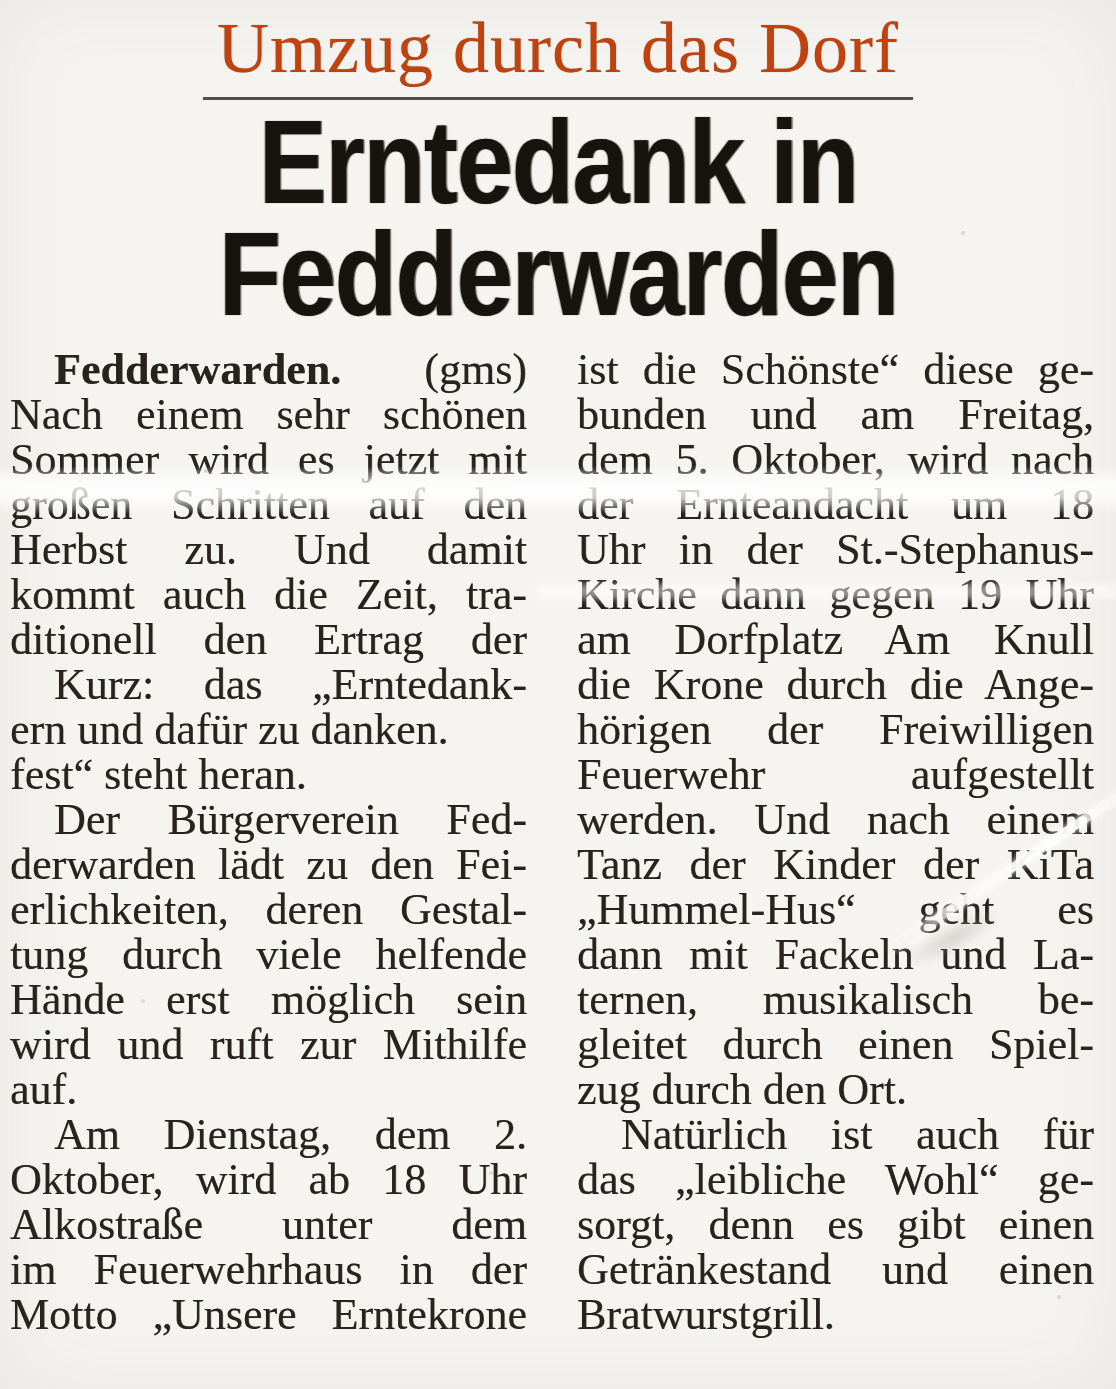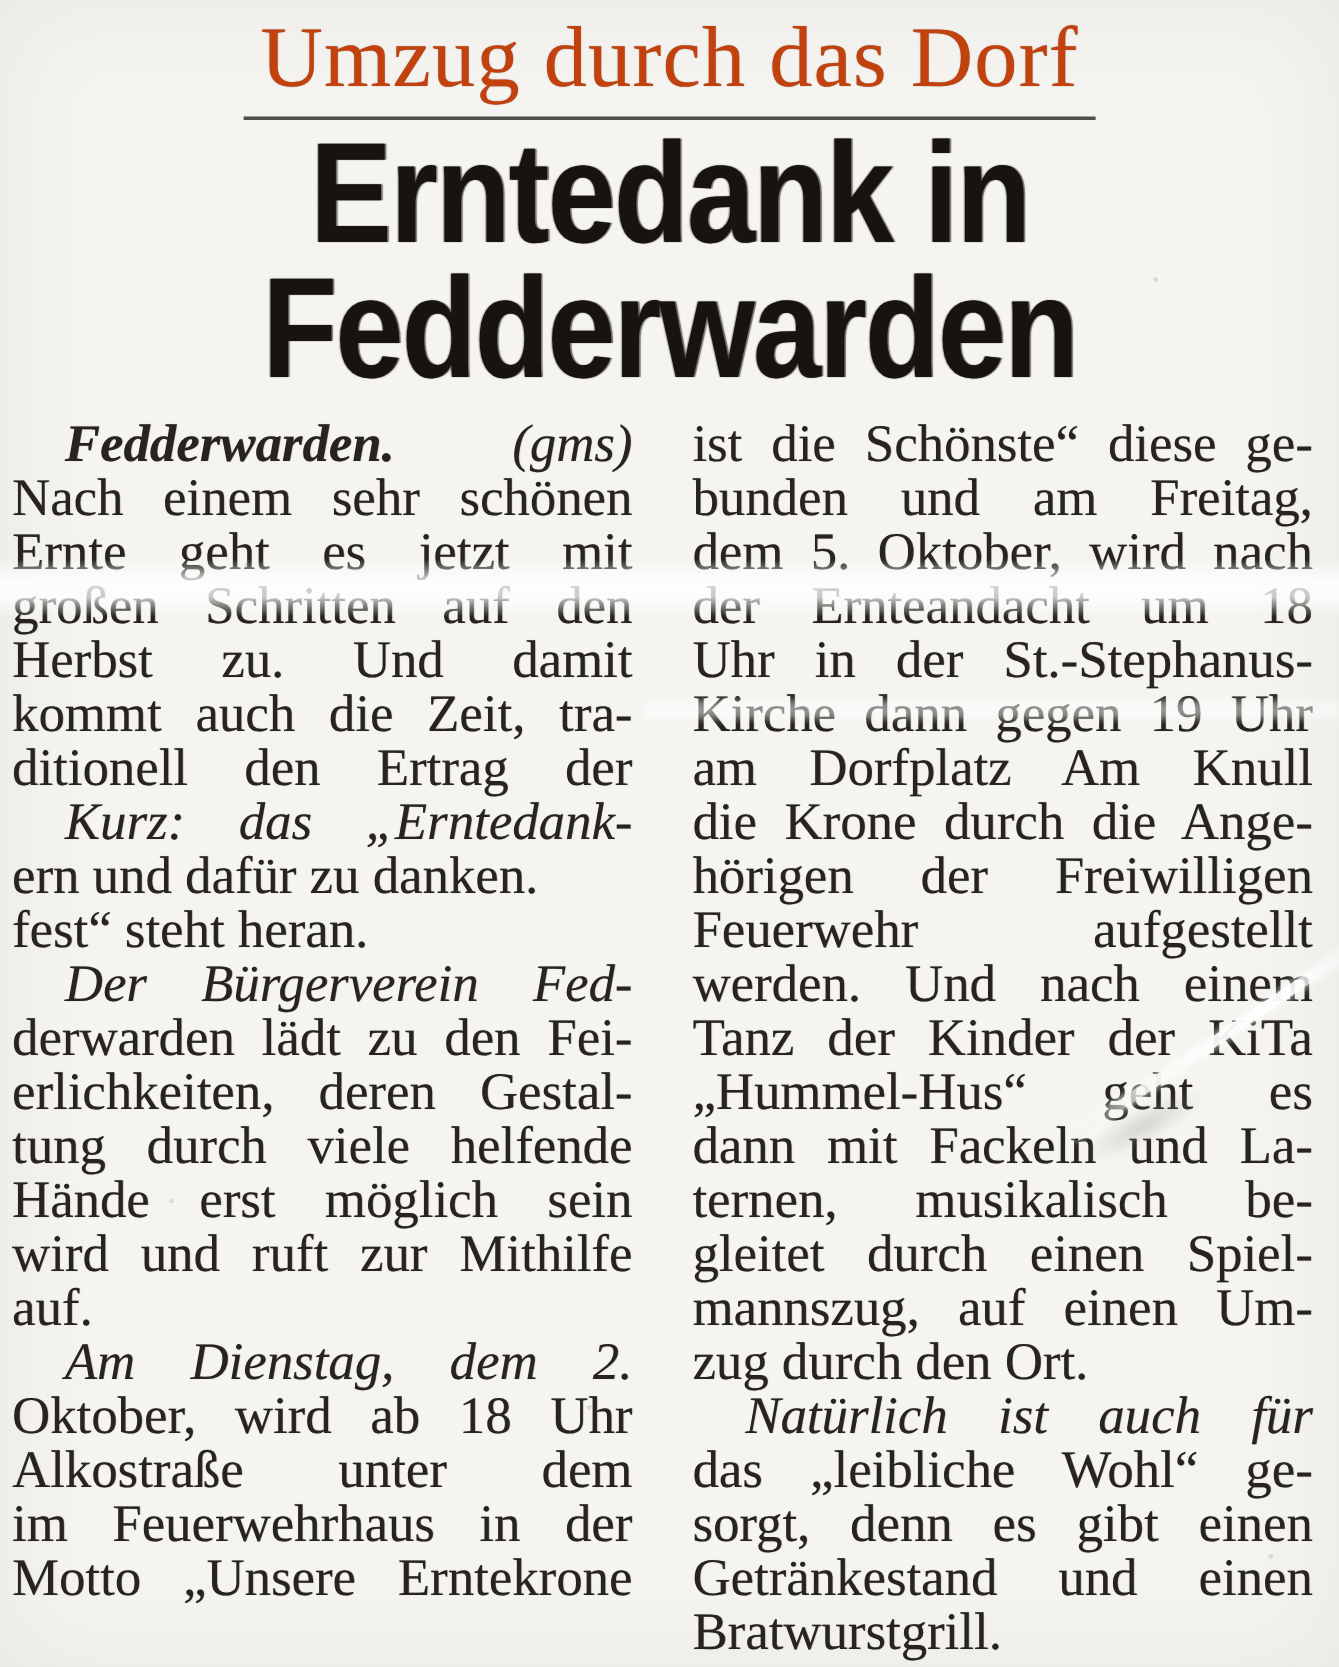--- a/index.html
+++ b/index.html
@@ -51,21 +51,21 @@
   }
   .col {
     flex: 1;
     font-size: 44px;
     line-height: 45px;
     color: #27241f;
     text-shadow: 0.4px 0 0.6px rgba(39, 36, 31, 0.5);
   }
   .bline { text-align: justify; text-align-last: justify; }
   .bline.last { text-align-last: left; }
-  .bline.ind { text-indent: 44px; font-style: italic; }
+  .bline.ind { text-indent: 44px; }
   .bline b { font-weight: 700; }
 
   
   .band-artifact {
     position: absolute; left: 0; width: 100%; top: 466px; height: 48px;
     background: linear-gradient(to bottom,
       rgba(255,255,255,0) 0%, rgba(255,255,255,0.82) 38%,
       rgba(255,255,255,0.75) 66%, rgba(255,255,255,0) 100%);
     pointer-events: none;
   }
@@ -115,21 +115,21 @@
 
   <h1 class="headline">
     <span class="hl">Erntedank in</span>
     <span class="hl">Fedderwarden</span>
   </h1>
 
   <div class="cols">
     <div class="col" id="col-left">
         <div class="bline ind"><b>Fedderwarden.</b> (gms)</div>
         <div class="bline">Nach einem sehr schönen</div>
-        <div class="bline">Ernte geht es jetzt mit</div>
+        <div class="bline">Sommer wird es jetzt mit</div>
         <div class="bline">großen Schritten auf den</div>
         <div class="bline">Herbst zu. Und damit</div>
         <div class="bline">kommt auch die Zeit, tra-</div>
         <div class="bline">ditionell den Ertrag der</div>
         <div class="bline ind">Kurz: das „Erntedank-</div>
         <div class="bline last">ern und dafür zu danken.</div>
         <div class="bline last">fest“ steht heran.</div>
         <div class="bline ind">Der Bürgerverein Fed-</div>
         <div class="bline">derwarden lädt zu den Fei-</div>
         <div class="bline">erlichkeiten, deren Gestal-</div>
@@ -153,21 +153,20 @@
         <div class="bline">am Dorfplatz Am Knull</div>
         <div class="bline">die Krone durch die Ange-</div>
         <div class="bline">hörigen der Freiwilligen</div>
         <div class="bline">Feuerwehr aufgestellt</div>
         <div class="bline">werden. Und nach einem</div>
         <div class="bline">Tanz der Kinder der KiTa</div>
         <div class="bline">„Hummel-Hus“ geht es</div>
         <div class="bline">dann mit Fackeln und La-</div>
         <div class="bline">ternen, musikalisch be-</div>
         <div class="bline">gleitet durch einen Spiel-</div>
-        <div class="bline">mannszug, auf einen Um-</div>
         <div class="bline last">zug durch den Ort.</div>
         <div class="bline ind">Natürlich ist auch für</div>
         <div class="bline">das „leibliche Wohl“ ge-</div>
         <div class="bline">sorgt, denn es gibt einen</div>
         <div class="bline">Getränkestand und einen</div>
         <div class="bline last">Bratwurstgrill.</div>
       </div>
   </div>
 
   <div class="band-artifact"></div>

